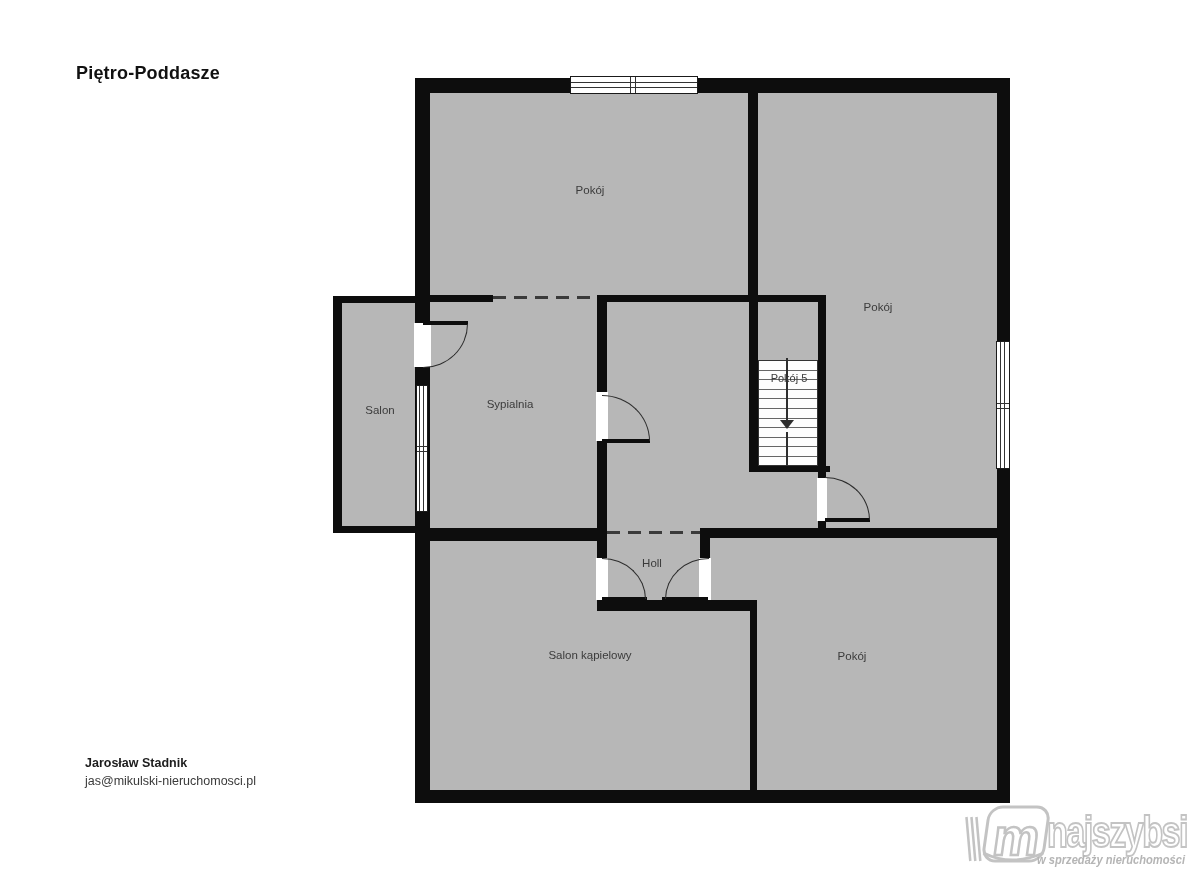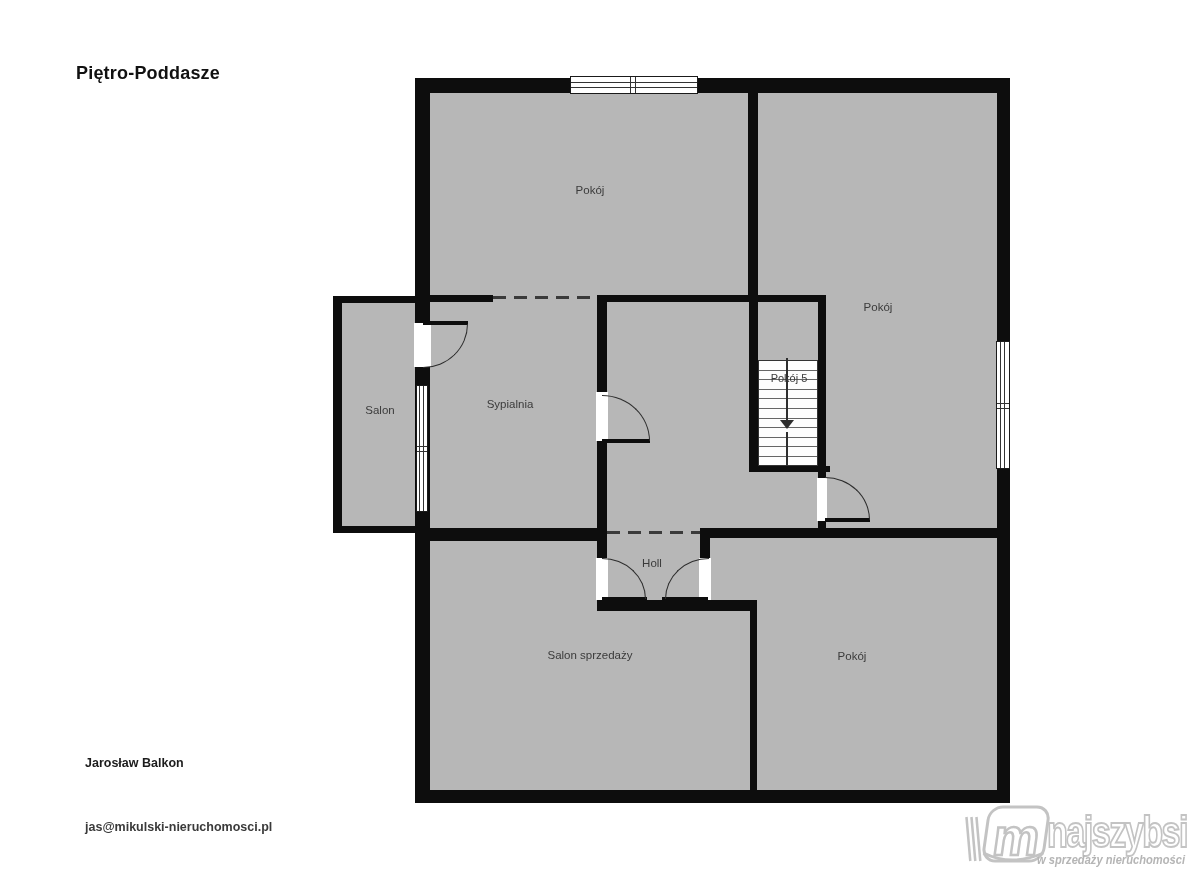--- a/index.html
+++ b/index.html
@@ -3,21 +3,21 @@
 <meta charset="utf-8">
 <style>
   html,body{margin:0;padding:0;background:#fff;}
   body{width:1200px;height:878px;position:relative;overflow:hidden;
        font-family:"Liberation Sans","DejaVu Sans",sans-serif;}
   .abs{position:absolute;}
 
   
   .plan-title{left:76px;top:63px;font-size:18px;font-weight:bold;color:#111;letter-spacing:.2px;}
   .contact-name{left:85px;top:756px;font-size:12.5px;font-weight:bold;color:#1c1c1c;}
-  .contact-email{left:85px;top:820px;font-size:12.5px;color:#3a3a3a;font-weight:bold;}
+  .contact-email{left:85px;top:774px;font-size:12.5px;color:#3a3a3a;}
 
   
   .floor{background:#b7b7b7;z-index:1;}
   .main-floor{left:415px;top:78px;width:595px;height:725px;}
   .balcony-floor{left:333px;top:296px;width:97px;height:237px;}
 
   
   .wall{background:#0d0d0d;z-index:3;}
   .w-top      {left:415px;top:78px; width:595px;height:15px;}
   .w-left     {left:415px;top:78px; width:15px; height:725px;}
@@ -178,25 +178,25 @@
   <div class="abs stair-line sl-arrow"></div>
   <div class="abs arrow-head"></div>
   <div class="abs stair-line sl-lower"></div>
 
   <div class="abs room-label lb-pokoj-top">Pokój</div>
   <div class="abs room-label lb-pokoj-right">Pokój</div>
   <div class="abs room-label lb-sypialnia">Sypialnia</div>
   <div class="abs room-label lb-balkon">Salon</div>
   <div class="abs room-label lb-pokoj1">Pokój 5</div>
   <div class="abs room-label lb-holl">Holl</div>
-  <div class="abs room-label lb-salon">Salon sprzedaży</div>
+  <div class="abs room-label lb-salon">Salon kąpielowy</div>
   <div class="abs room-label lb-pokoj-bottom">Pokój</div>
 </div>
 
-<div class="abs contact-name">Jarosław Balkon</div>
+<div class="abs contact-name">Jarosław Stadnik</div>
 <div class="abs contact-email">jas@mikulski-nieruchomosci.pl</div>
 
 <svg class="abs brand-logo" viewBox="0 0 240 78" xmlns="http://www.w3.org/2000/svg">
   <g transform="skewX(-8)">
     <path d="M24 62 l-10 -44" fill="none" stroke="#c3c3c3" stroke-width="2.5"></path>
     <path d="M29 62 l-10 -44" fill="none" stroke="#c3c3c3" stroke-width="2.5"></path>
     <path d="M34 62 l-10 -44" fill="none" stroke="#c3c3c3" stroke-width="2.5"></path>
     <rect x="36" y="8" width="60" height="54" rx="13" fill="#ffffff" stroke="#c3c3c3" stroke-width="3"></rect>
     <path d="M36 54 q30 14 60 0" fill="none" stroke="#c3c3c3" stroke-width="3"></path>
     <text x="44" y="56" font-family="Liberation Sans, DejaVu Sans, sans-serif" font-size="52" font-weight="bold" fill="#ffffff" stroke="#c3c3c3" stroke-width="2.5">m</text>

